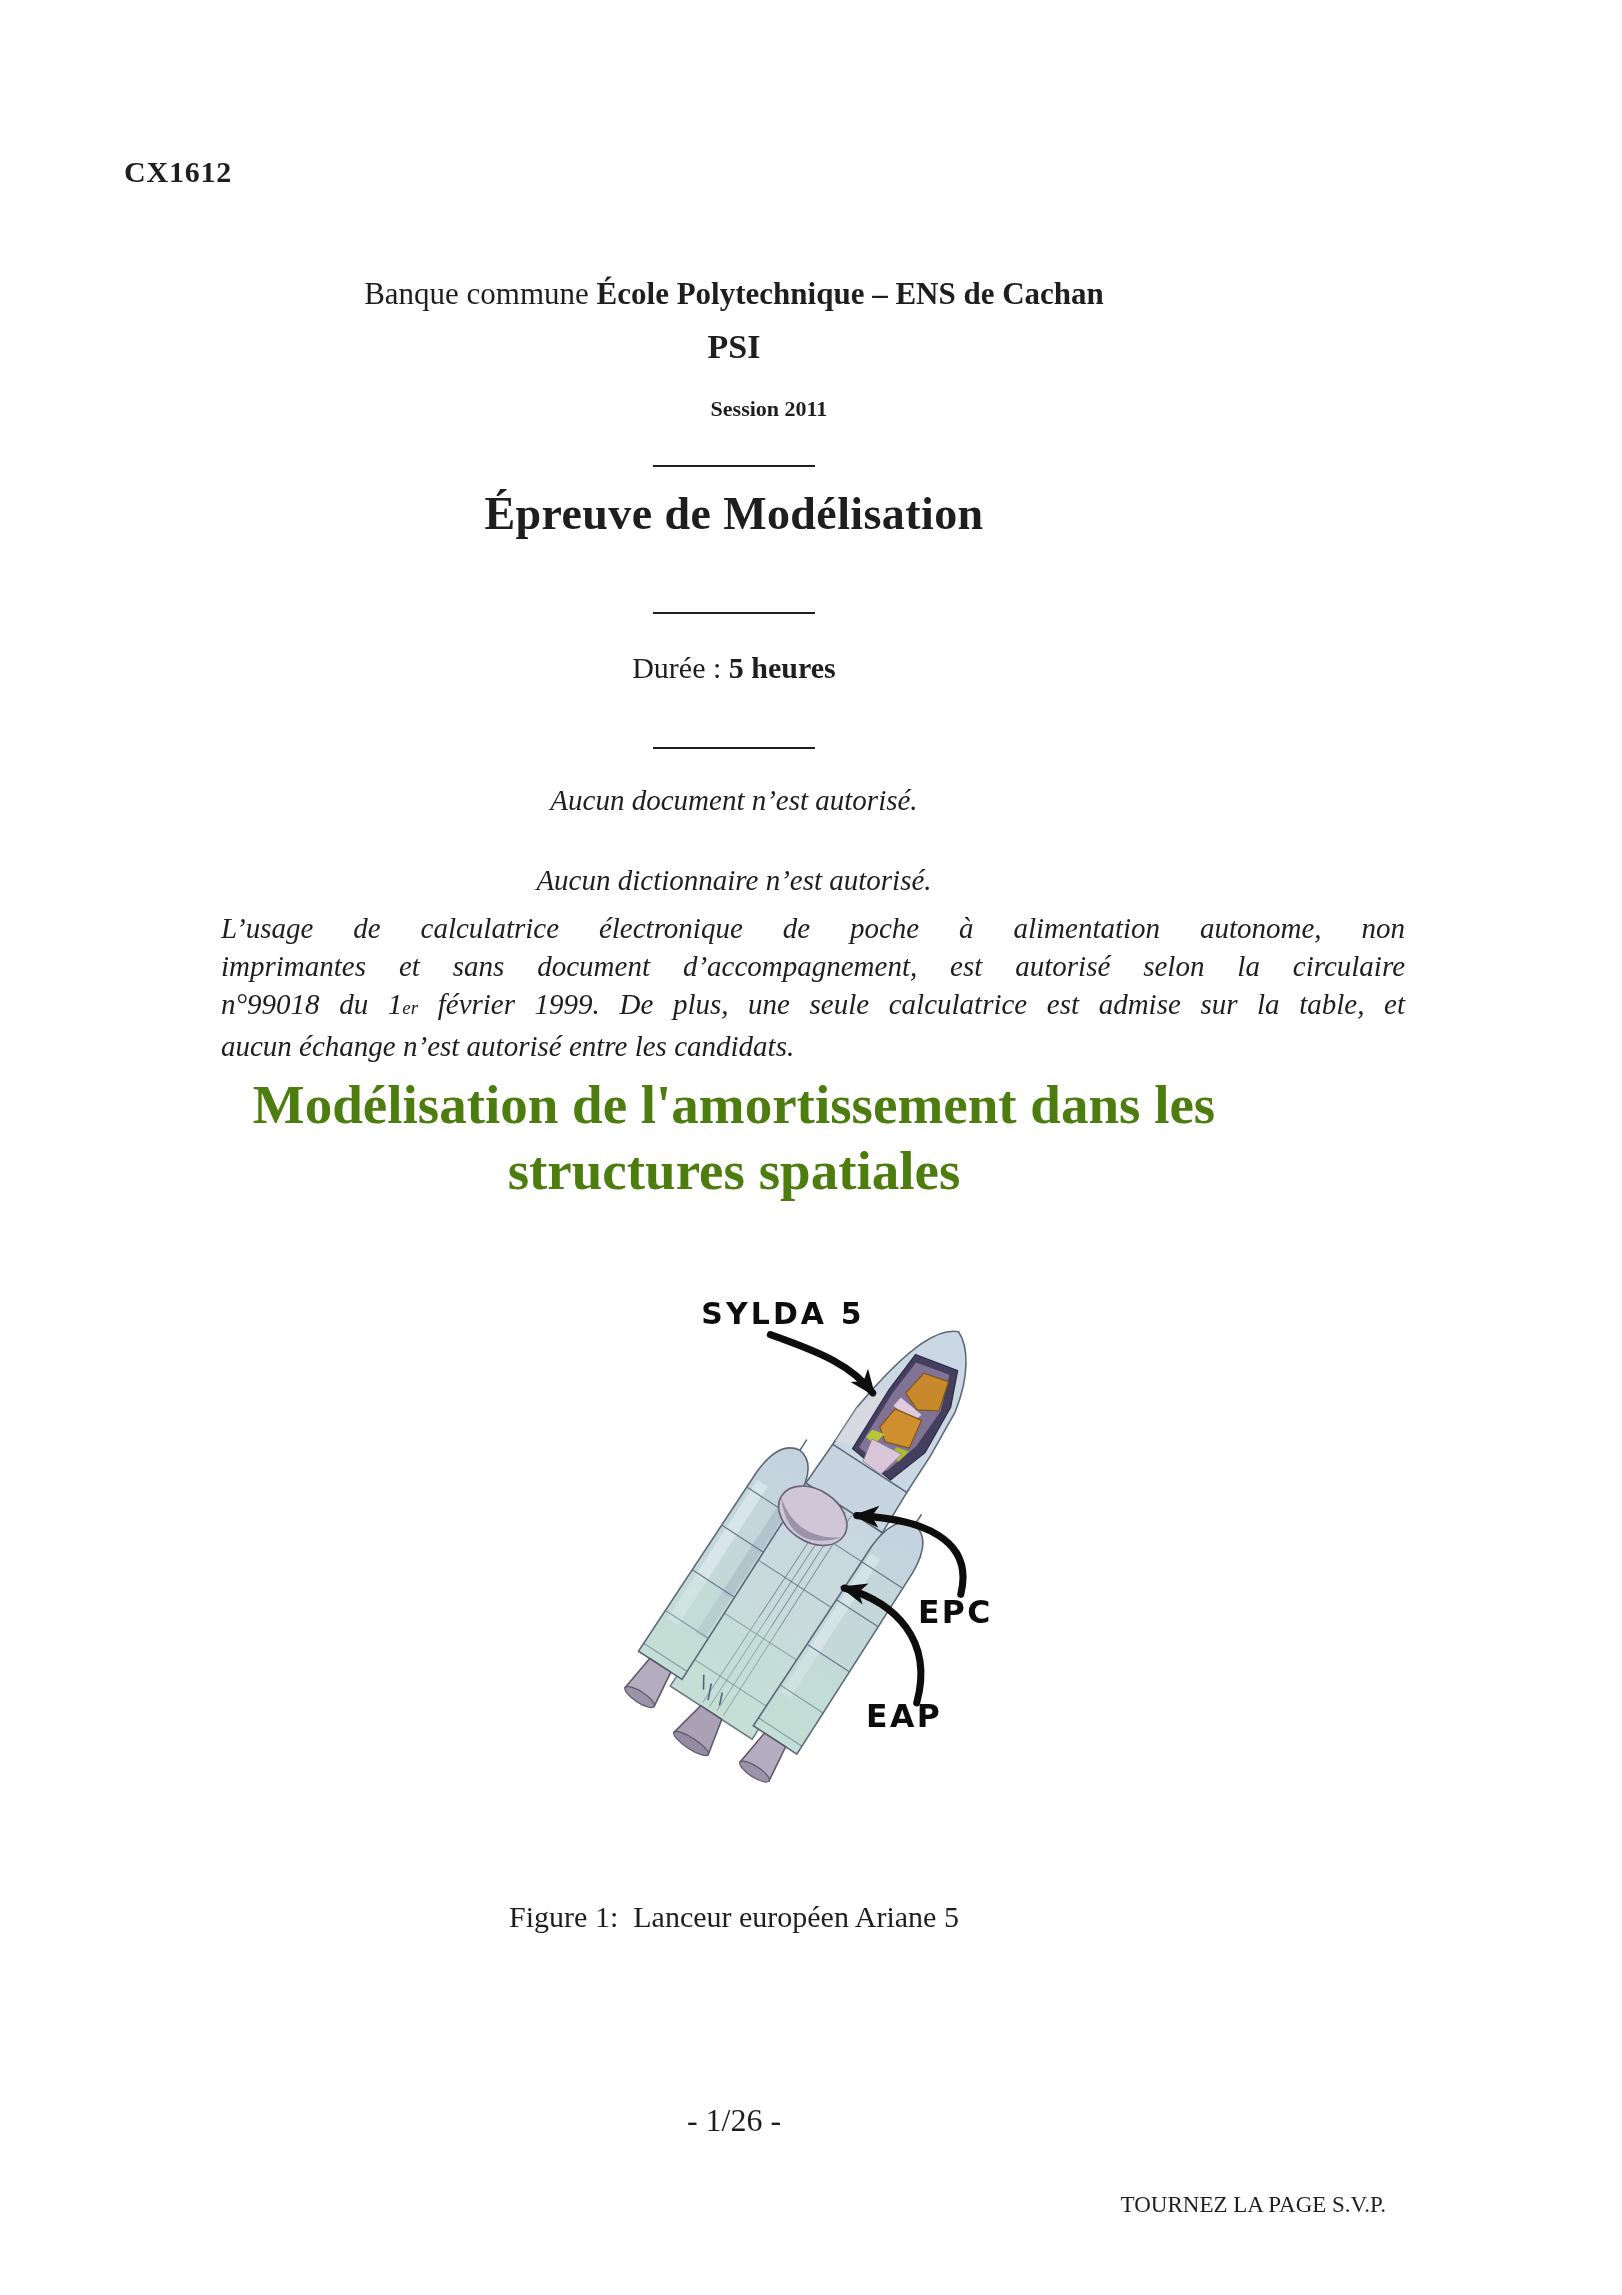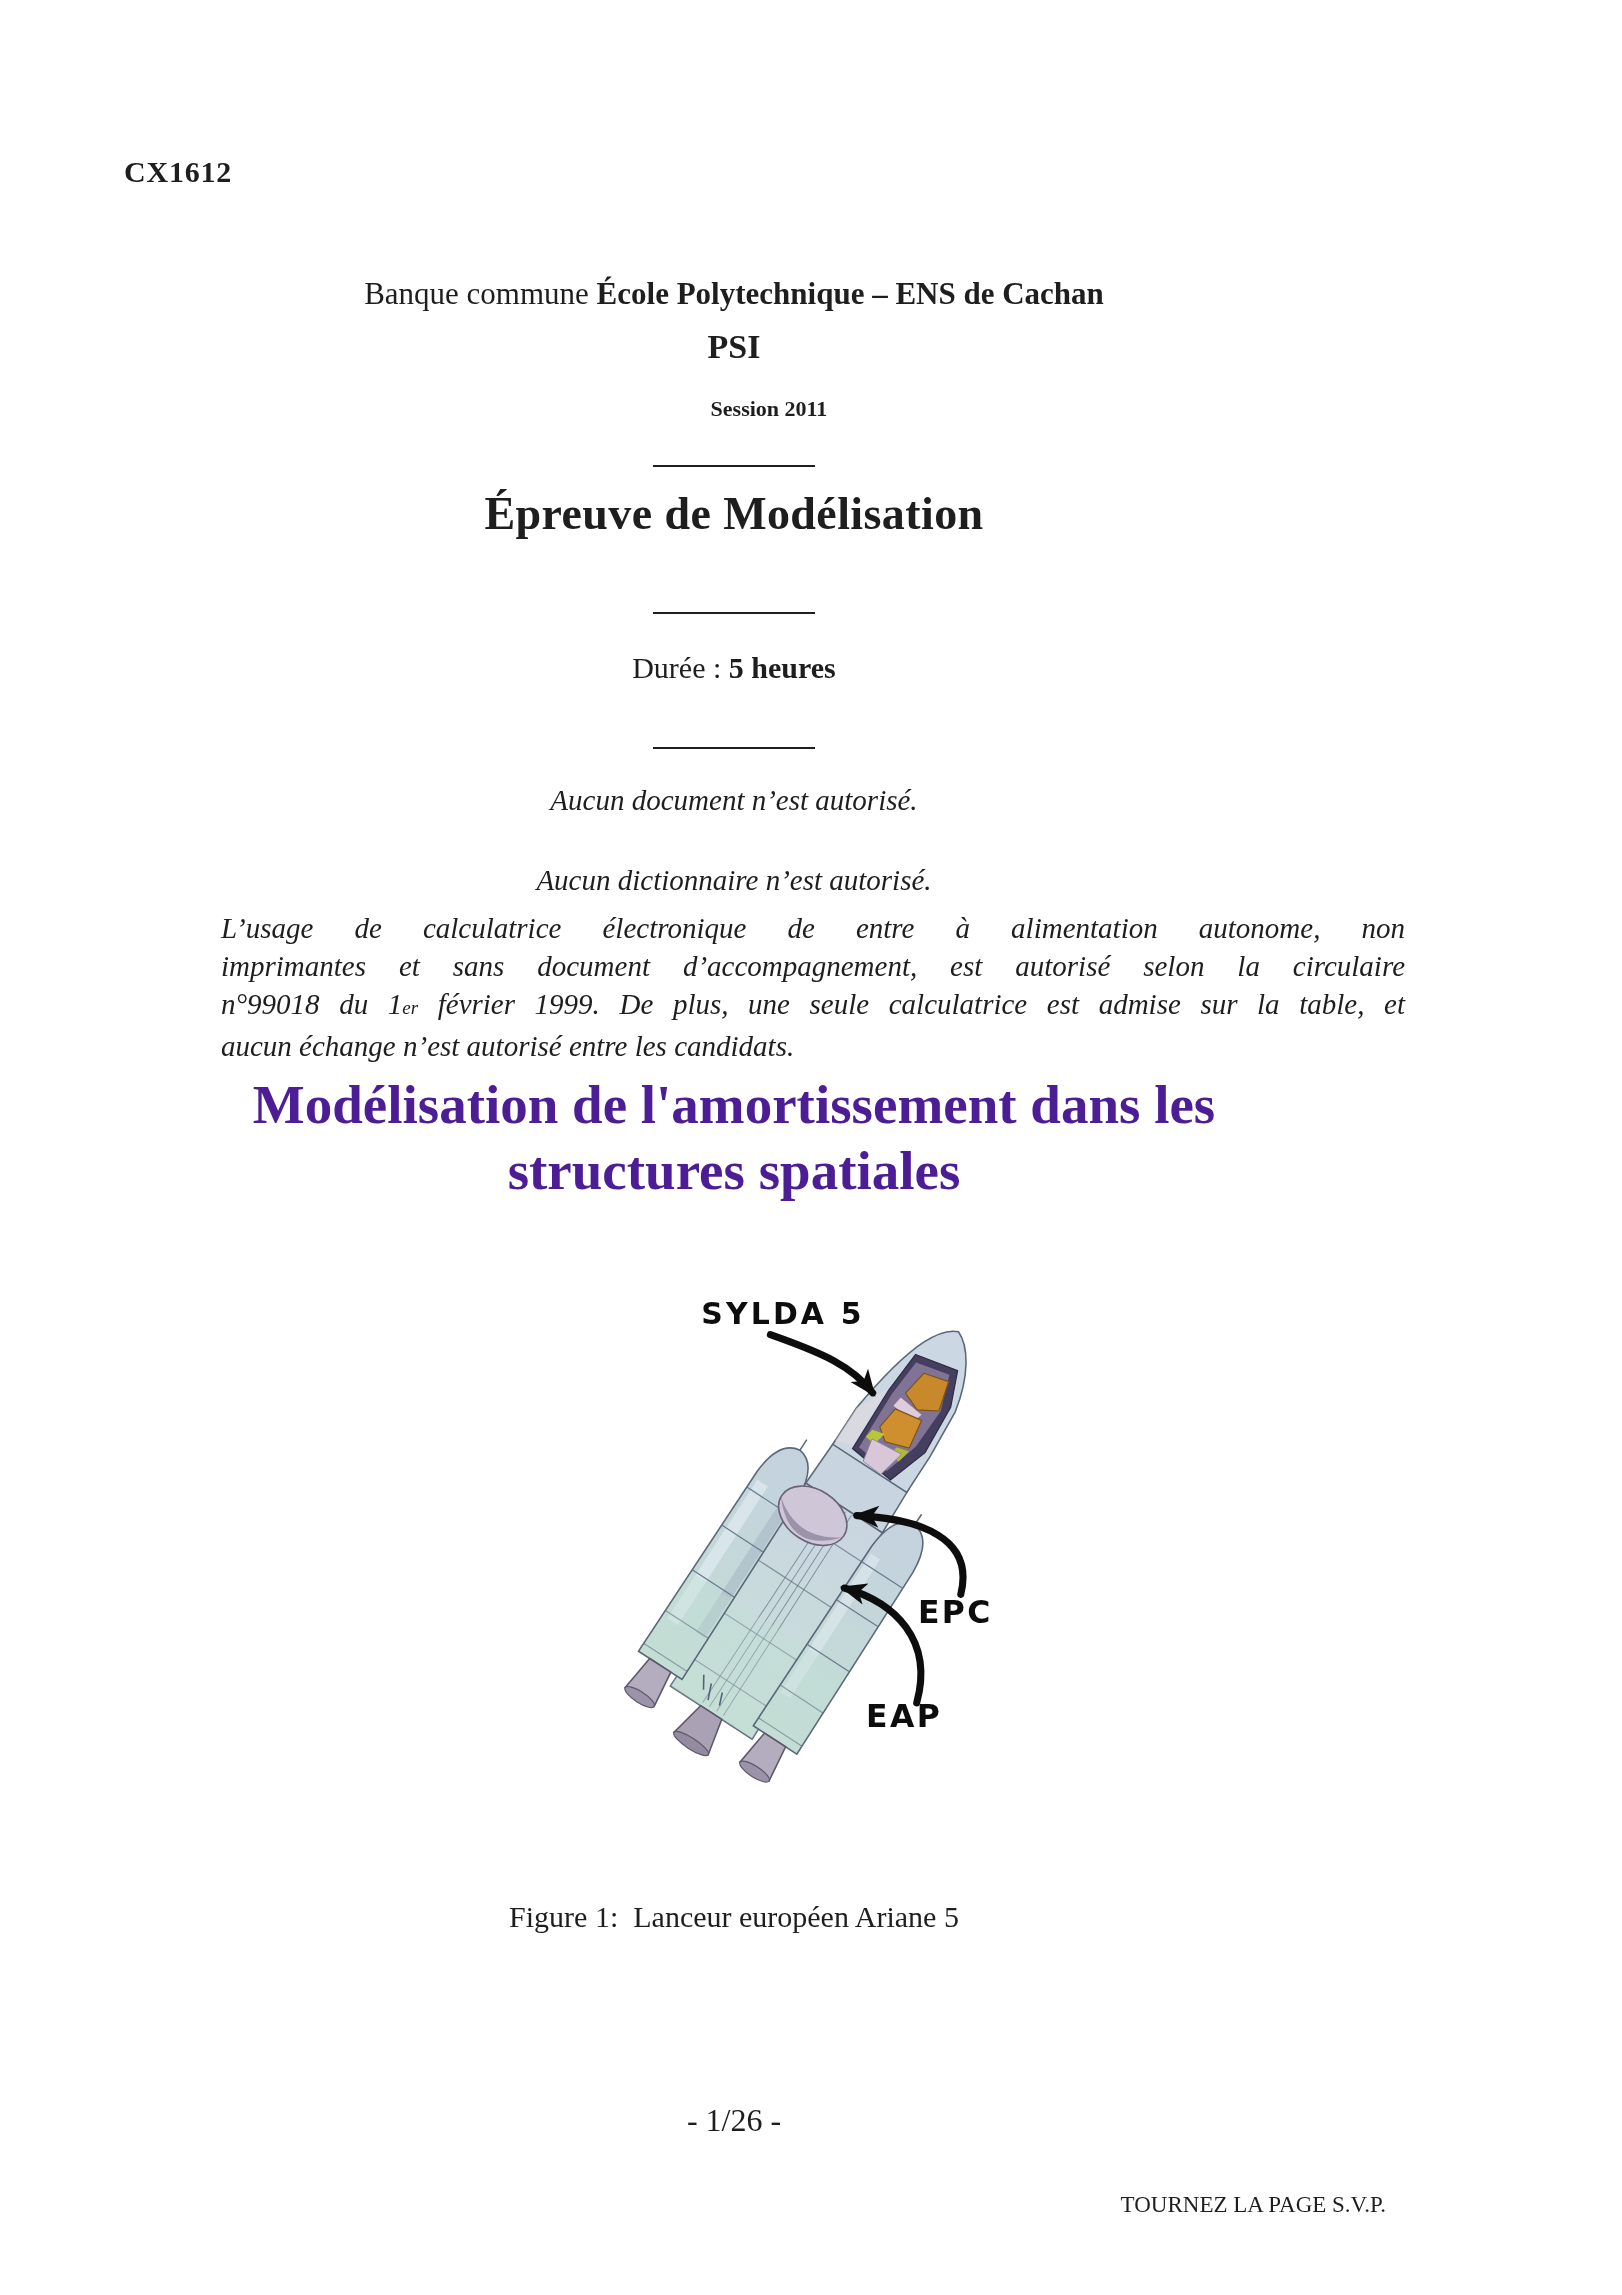--- a/index.html
+++ b/index.html
@@ -32,21 +32,21 @@
   #notice1{top:784px;font-size:29px;font-style:italic;}
   #notice2{top:864px;font-size:29px;font-style:italic;}
 
   #rulespar{left:221px;top:909px;width:1184px;font-size:29px;line-height:38px;
             font-style:italic;}
   #rulespar .jline{text-align:justify;text-align-last:justify;}
   #rulespar .lline{text-align:left;}
   #rulespar .sup{font-size:19px;}
 
   #maintitle{top:1072px;font-size:55px;line-height:66px;font-weight:bold;
-             color:#4c1d95;}
+             color:#4d7c0f;}
 
   #figurewrap{left:564px;top:1278px;width:504px;height:598px;}
   #figurewrap svg{display:block;width:100%;height:100%;}
   .figlabel{font-family:"DejaVu Sans","Liberation Sans",sans-serif;
             font-weight:bold;fill:#0d0d0d;}
 
   #caption{top:1900px;font-size:30px;white-space:pre-wrap;}
   #pagenum{top:2102px;font-size:32px;
            font-family:Liberation Serif, serif;}
   #tournez{position:absolute;right:82px;top:2192px;font-size:23px;}
@@ -73,21 +73,21 @@
   <div id="duree" class="center">
     <span>Durée : </span><span class="b">5 heures</span>
   </div>
 
   <div id="rule3" class="rule"></div>
 
   <div id="notice2" class="center">Aucun dictionnaire n’est autorisé.</div>
   <div id="notice1" class="center">Aucun document n’est autorisé.</div>
 
   <div id="rulespar" class="abs">
-    <div class="jline">L’usage de calculatrice électronique de entre à alimentation autonome, non</div>
+    <div class="jline">L’usage de calculatrice électronique de poche à alimentation autonome, non</div>
     <div class="jline">imprimantes et sans document d’accompagnement, est autorisé selon la circulaire</div>
     <div class="jline">
       <span>n°99018 du 1</span><span class="sup">er</span><span> février 1999. De plus, une seule calculatrice est admise sur la table, et</span>
     </div>
     <div class="lline">aucun échange n’est autorisé entre les candidats.</div>
   </div>
 
   <div id="maintitle" class="center">
     <div>Modélisation de l'amortissement dans les</div>
     <div>structures spatiales</div>

